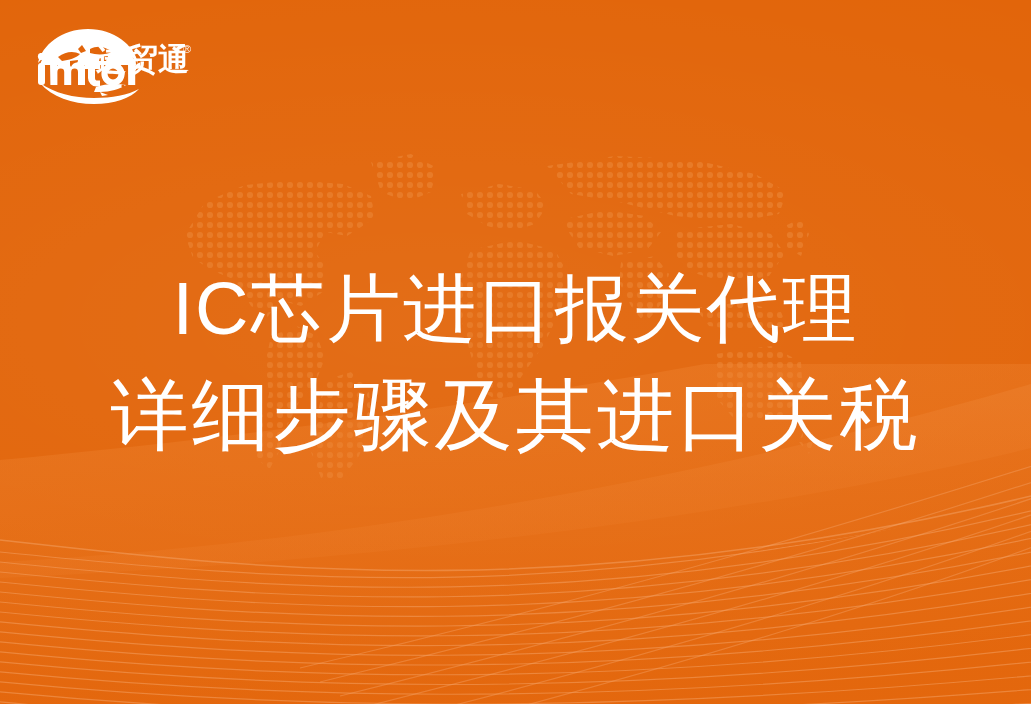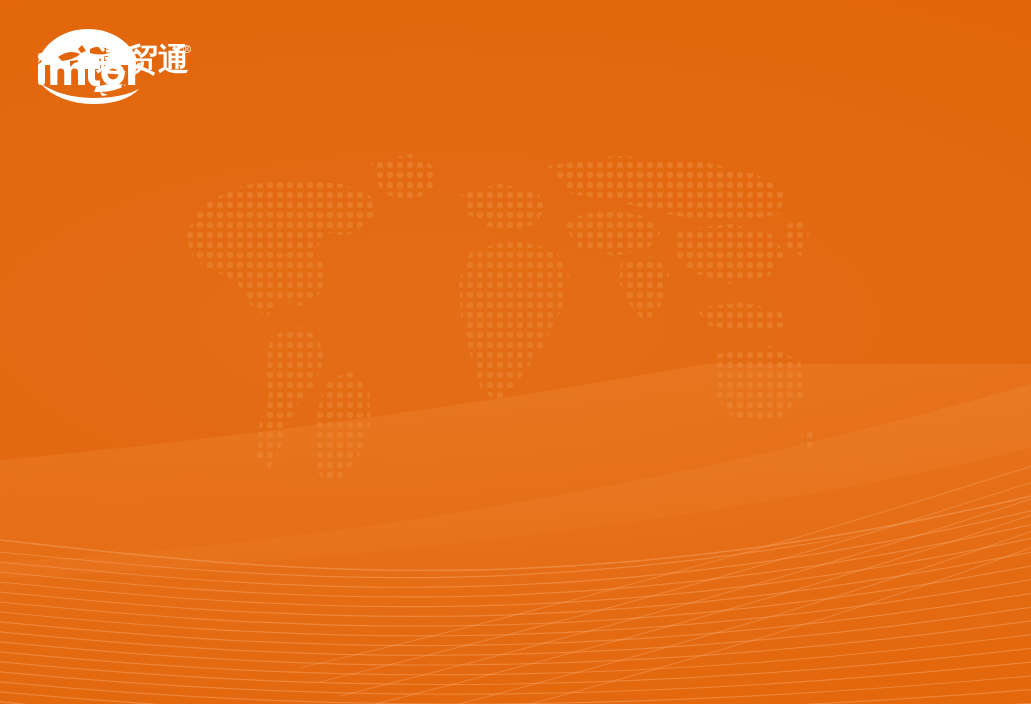--- a/index.html
+++ b/index.html
@@ -270,14 +270,18 @@
                C 90 14, 74 17, 56 17 C 36 17, 16 12, 2 2 Z" fill="#ffffff"></path>
       <path d="M58 6 C 66 3, 78 2, 88 4 C 82 8, 72 11, 62 11 L56 11 Z" fill="#ffffff"></path>
       <path d="M62 11 L70 14 L64 15 Z" fill="#ffffff"></path>
       <circle cx="85" cy="5" r="1.6" fill="#e2650a"></circle>
     </svg>
   </div>
 
   <span class="logo-cn">进贸通</span>
   <span class="logo-tm">®</span>
 
+  <div class="headline">
+    <span class="headline-line line-1">IC芯片进口报关代理</span>
+    <span class="headline-line line-2">详细步骤及其进口关税</span>
+  </div>
 
 </div>
 
 </body></html>

